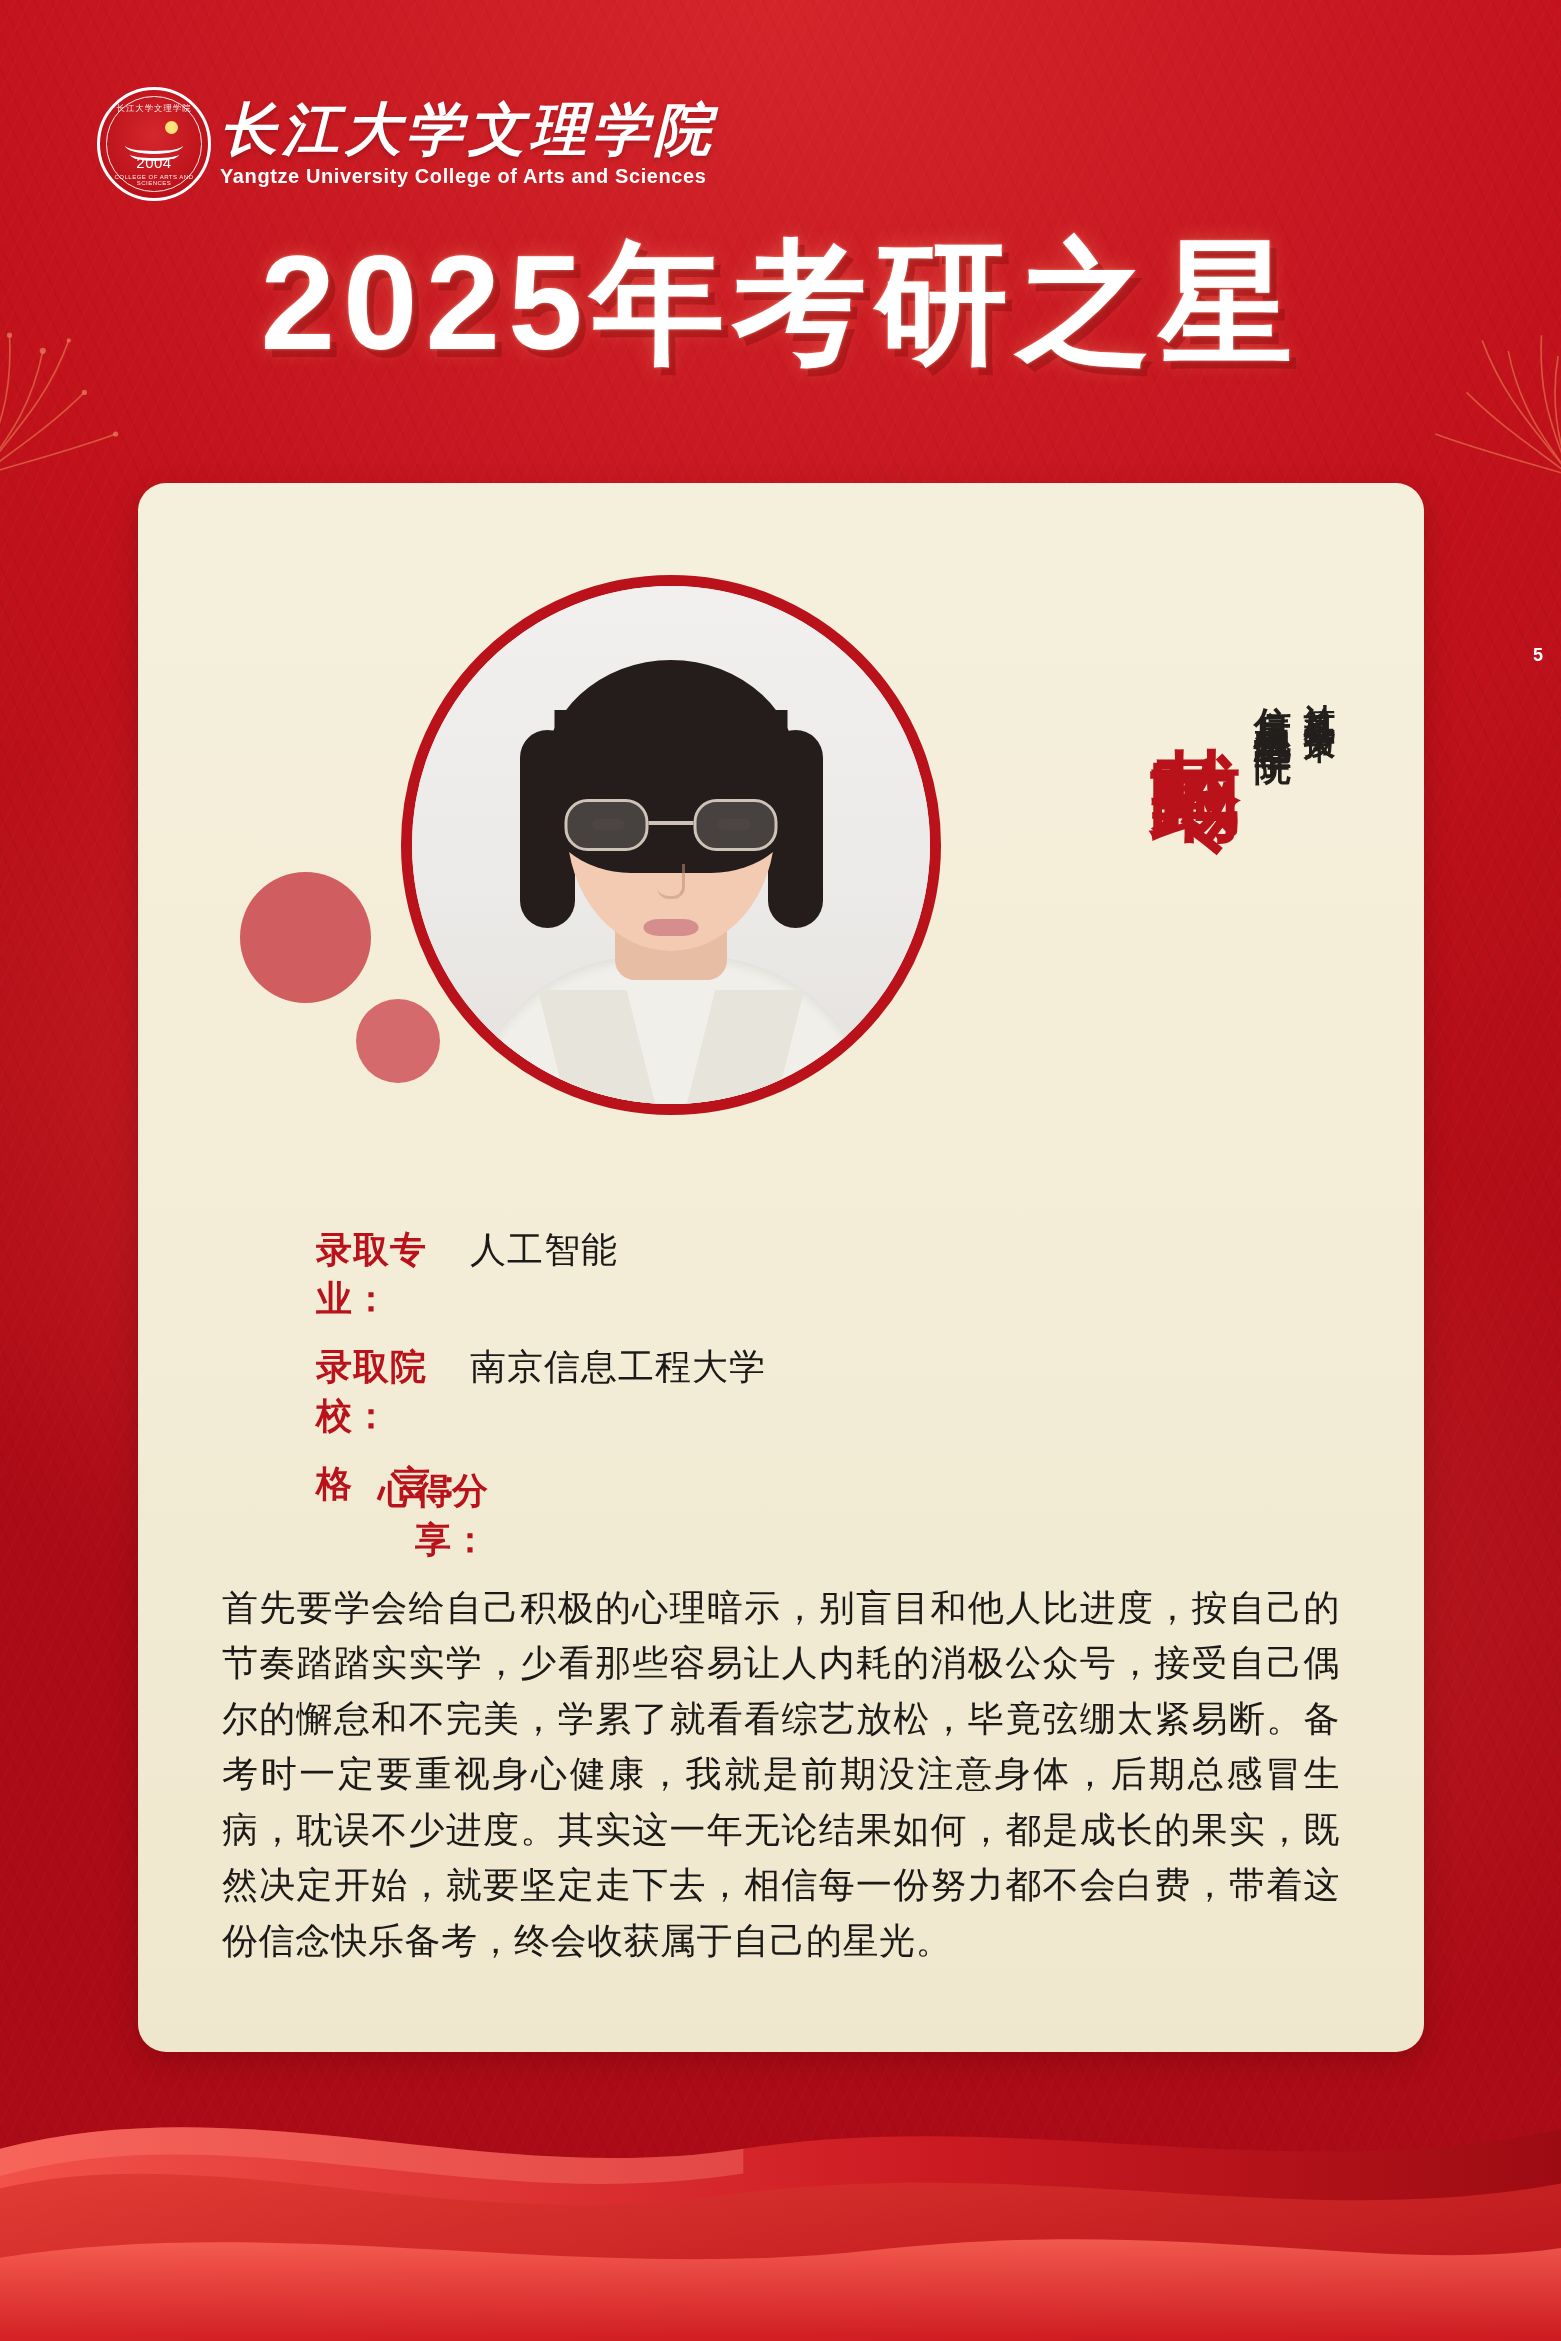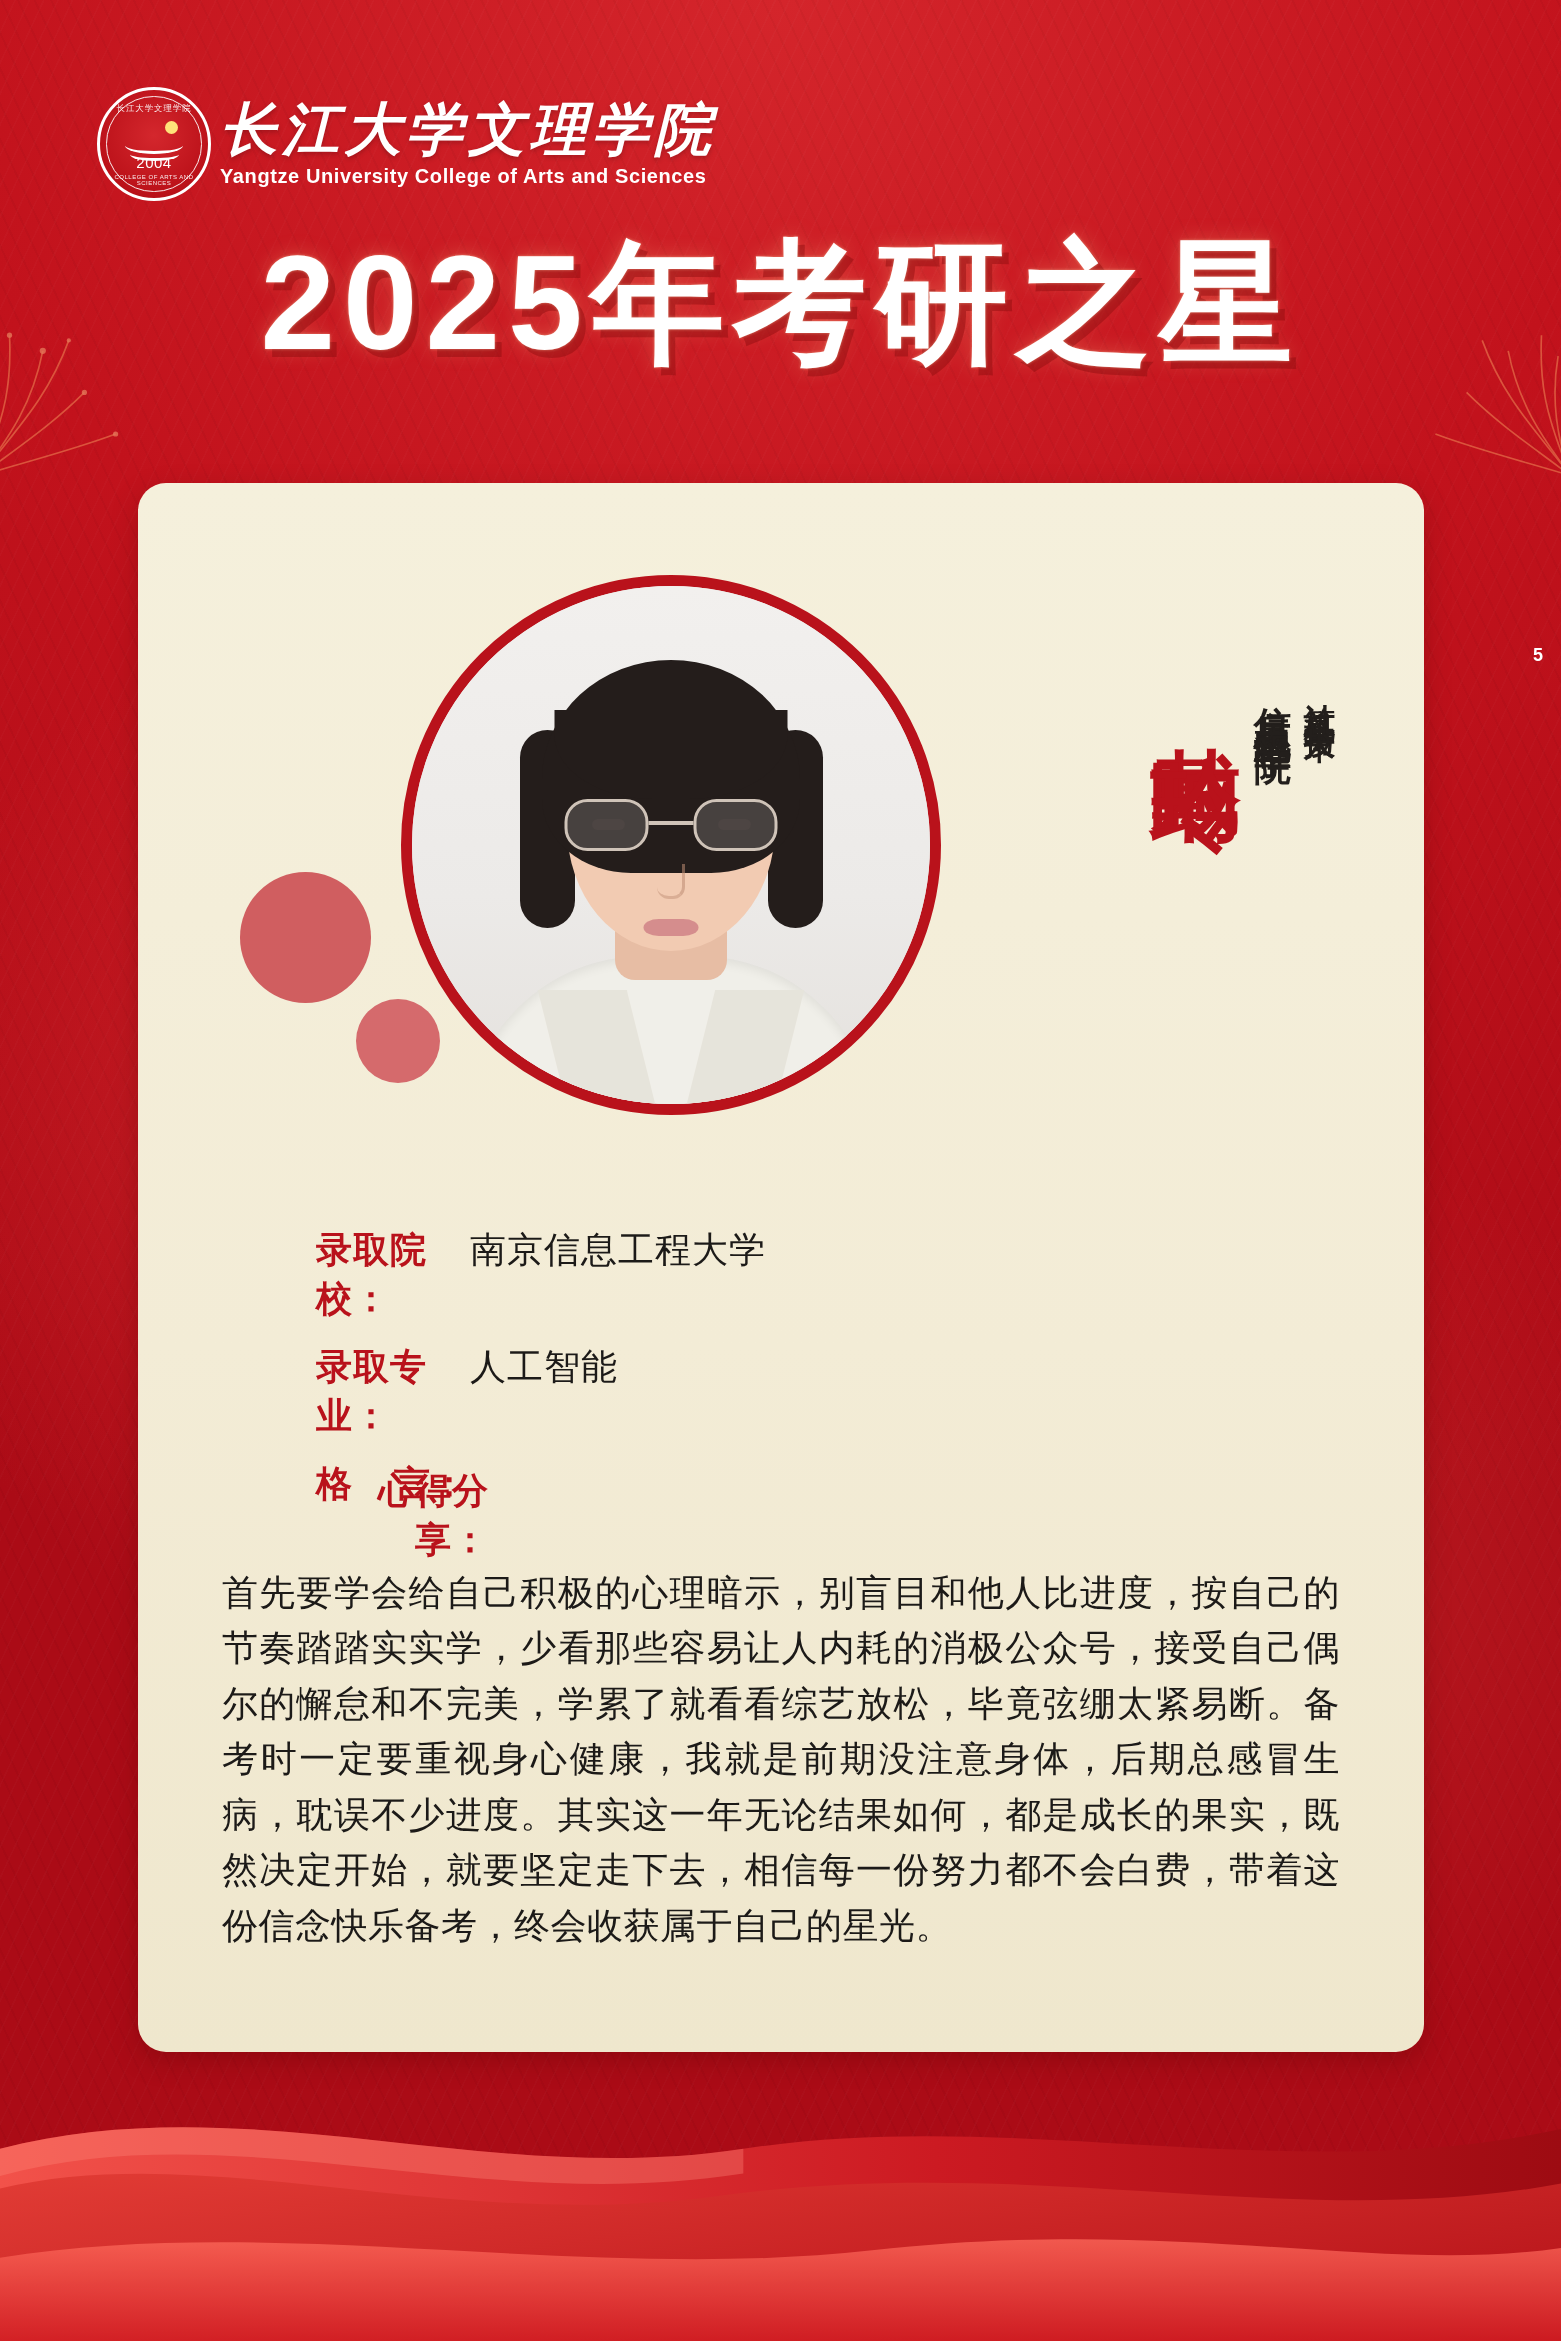--- a/index.html
+++ b/index.html
@@ -384,21 +384,21 @@
     top: 984px;
     padding: 0 84px 0 84px;
   }
   .essay-lead {
     display: flex;
     align-items: baseline;
     padding-left: 94px;
   }
   .essay-lead .info-label { width: 173px; text-align: right; }
   .essay-body {
-    margin-top: 0;
+    margin-top: 15px;
     font-size: 36px;
     line-height: 1.54;
     color: #1c1a18;
     text-align: justify;
     letter-spacing: 0.5px;
   }
 
   
   .ribbon {
     position: absolute;
@@ -504,26 +504,26 @@
 
       <div class="name-block">
         <div class="student-name">戴响玲</div>
         <div class="college-line">信息与机电工程学院</div>
         <div class="major-line">计算机科学与技术</div>
       </div>
     </div>
 
     <div class="info-list">
       <div class="info-row">
+        <div class="info-label">录取专业：</div>
+        <div class="info-value">人工智能</div>
+      </div>
+      <div class="info-row">
         <div class="info-label">录取院校：</div>
         <div class="info-value">南京信息工程大学</div>
-      </div>
-      <div class="info-row">
-        <div class="info-label">录取专业：</div>
-        <div class="info-value">人工智能</div>
       </div>
       <div class="info-row">
         <div class="info-label spaced">
           <span>格</span>
           <span>言：</span>
         </div>
       </div>
     </div>
 
     <div class="essay-block">

